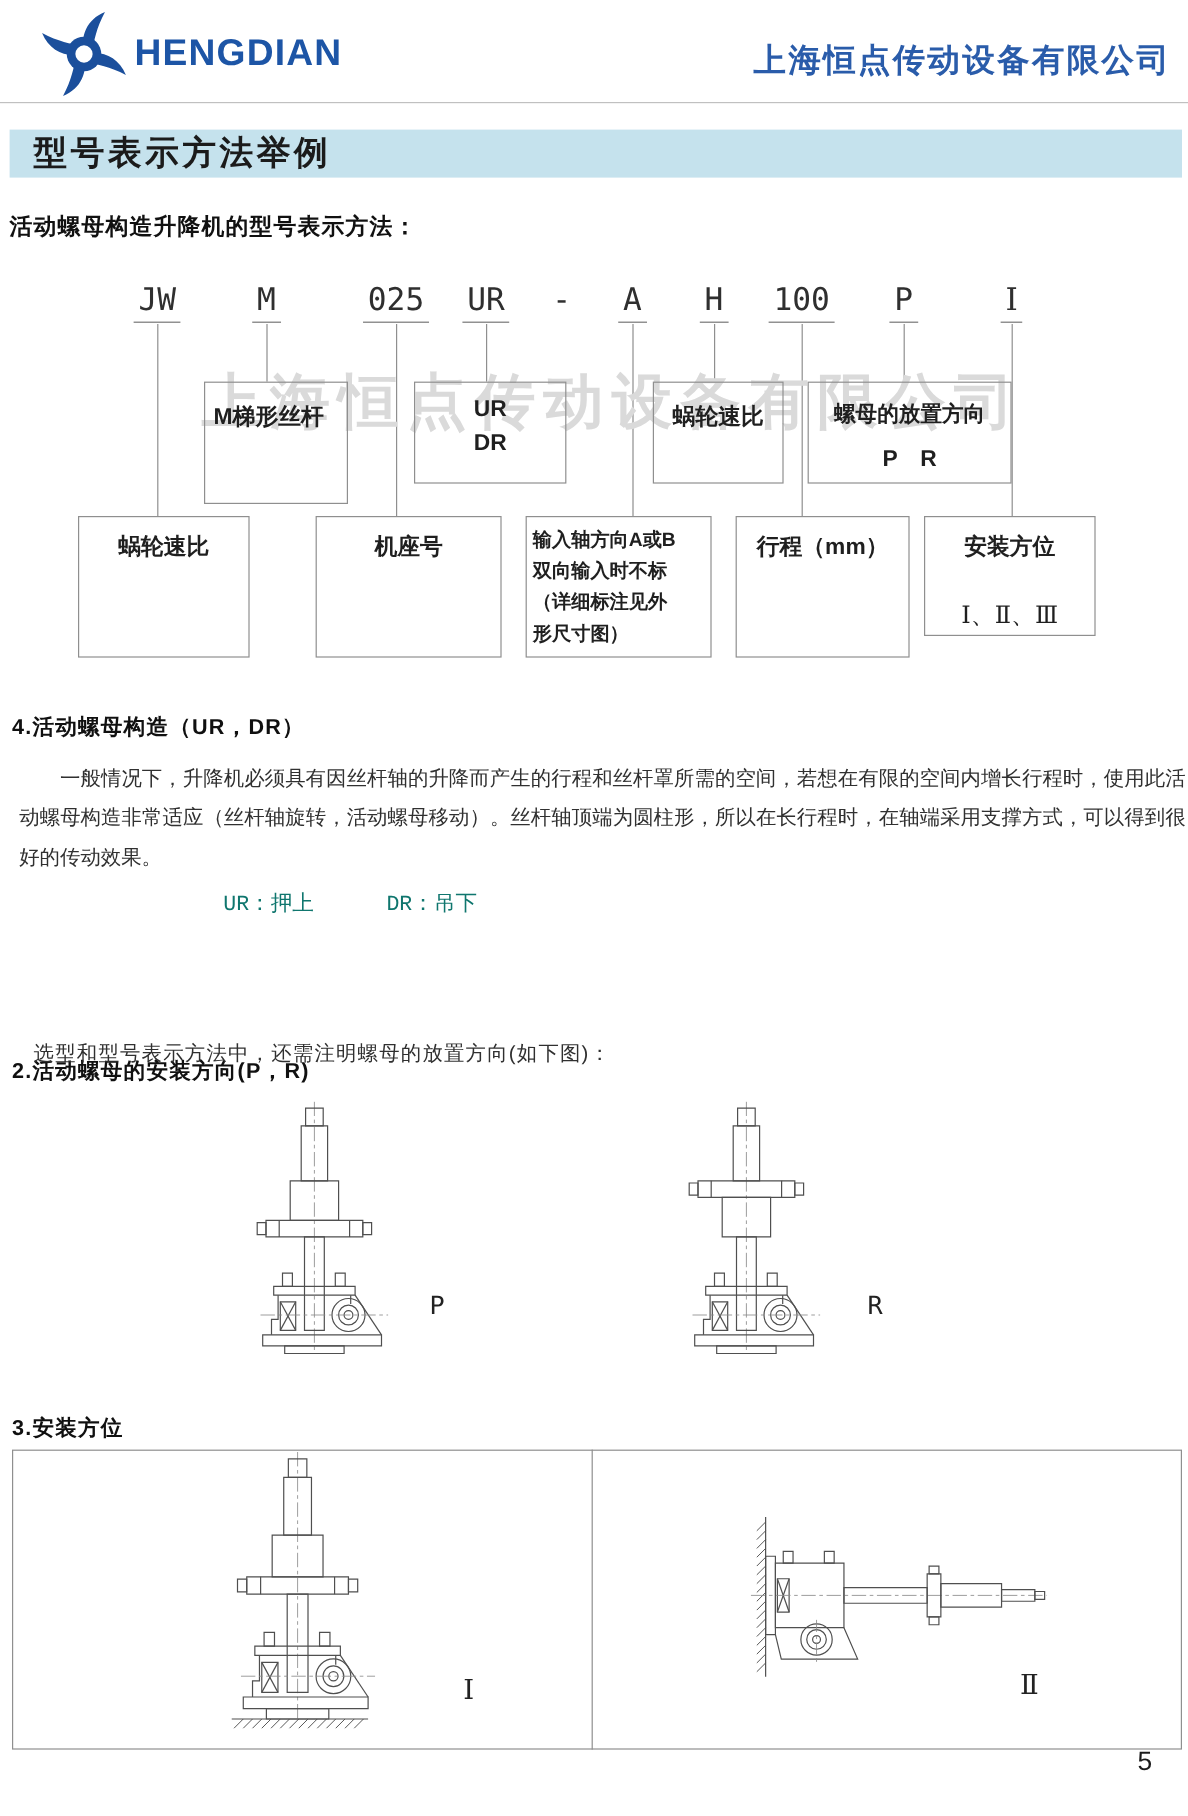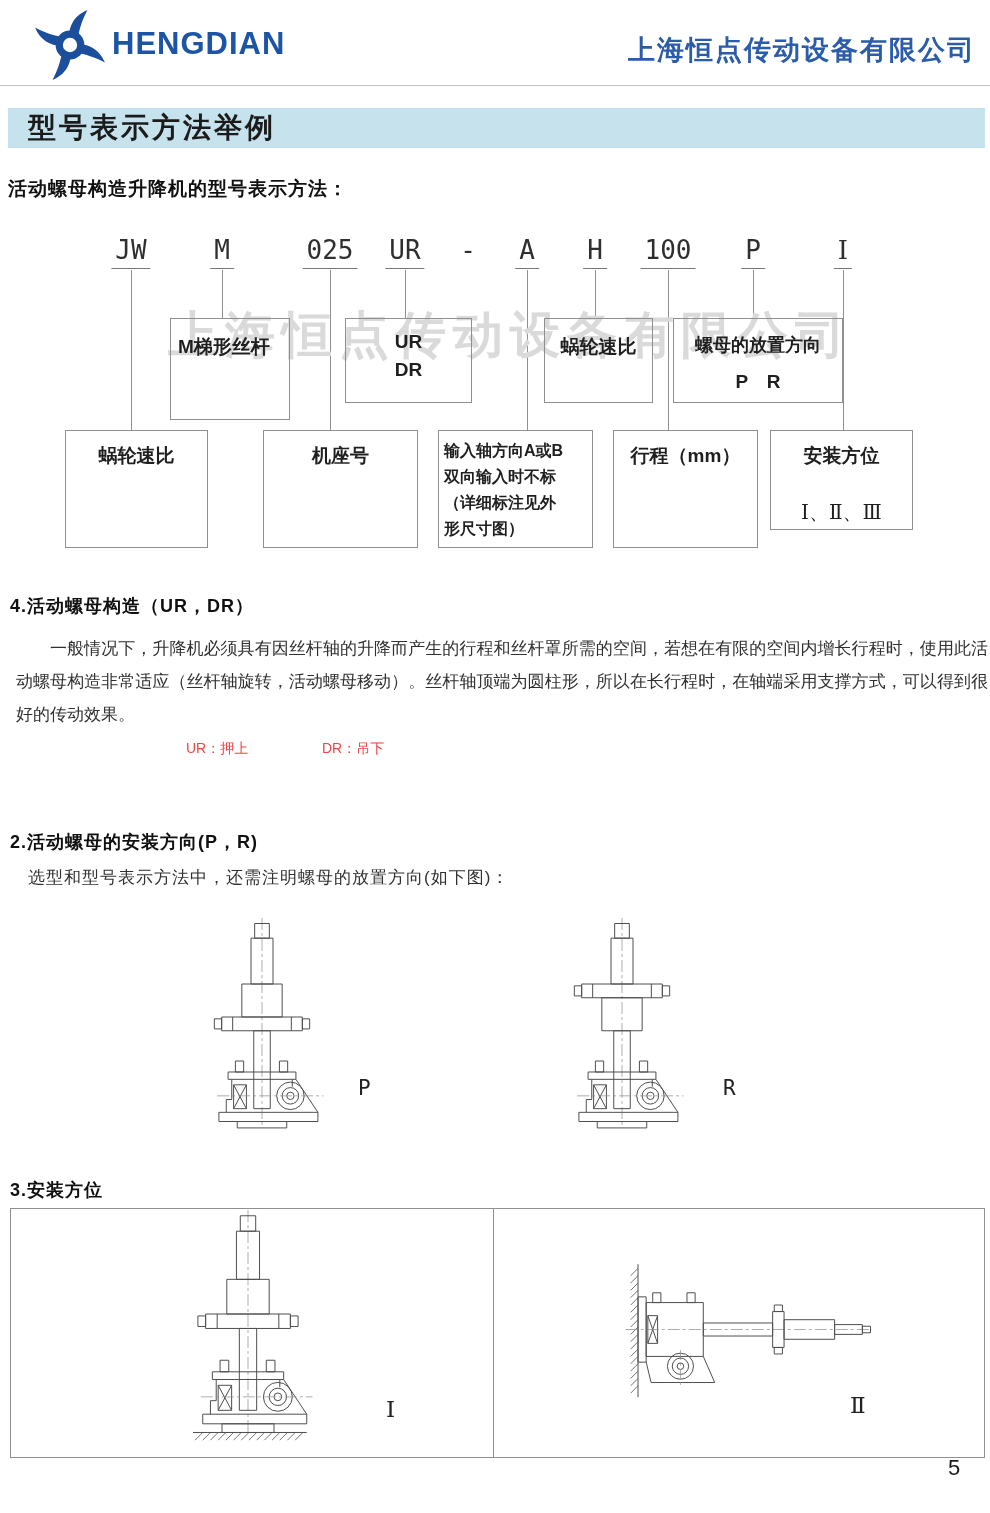--- a/index.html
+++ b/index.html
@@ -32,21 +32,21 @@
   .box-label{font-size:19px;font-weight:600;color:#1f1f1f;}
   .center{text-align:center;}
 
   .watermark{position:absolute;left:168px;top:302px;z-index:1;font-size:50px;font-weight:bold;
              color:#dadada;letter-spacing:7px;font-family:"Liberation Serif",serif;white-space:nowrap;}
 
   
   .h2{position:absolute;font-size:18px;font-weight:bold;color:#101010;letter-spacing:1px;}
   .para{position:absolute;left:16px;top:632px;width:972px;font-size:17px;line-height:33px;
         color:#303030;text-align:justify;text-indent:34px;}
-  .inline-label{position:absolute;font-size:14px;color:#ef4444;}
+  .inline-label{position:absolute;font-size:18px;color:#0f766e;font-family:Liberation Mono, monospace;}
   .note{position:absolute;left:62px;top:781px;font-size:17px;font-weight:bold;color:#161616;letter-spacing:1px;}
   .desc{position:absolute;left:28px;top:866px;font-size:17px;color:#303030;letter-spacing:1px;}
 
   .fig-label{position:absolute;font-size:21px;color:#222;font-family:"DejaVu Sans Mono",monospace;}
   .roman{position:absolute;font-size:23px;color:#222;font-family:"DejaVu Serif",serif;}
 
   .bottom-box{position:absolute;left:10px;top:1208px;width:975px;height:250px;border:1px solid #8f8f8f;box-sizing:border-box;}
   .bottom-divider{position:absolute;left:493px;top:1208px;width:1px;height:250px;background:#8f8f8f;}
 
   .page-num{position:absolute;left:948px;top:1455px;font-size:22px;color:#1b1b1b;}
@@ -136,21 +136,21 @@
   <div class="box center" style="left:770px;top:430px;width:143px;height:100px;">
     <div class="box-label" style="padding-top:12px;">安装方位</div>
     <div class="box-label" style="padding-top:30px;font-family:'DejaVu Serif',serif;font-weight:normal;font-size:20px;">Ⅰ、Ⅱ、Ⅲ</div>
   </div>
 
   <div class="h2" style="left:10px;top:594px;">4.活动螺母构造（UR，DR）</div>
   <div class="para">一般情况下，升降机必须具有因丝杆轴的升降而产生的行程和丝杆罩所需的空间，若想在有限的空间内增长行程时，使用此活动螺母构造非常适应（丝杆轴旋转，活动螺母移动）。丝杆轴顶端为圆柱形，所以在长行程时，在轴端采用支撑方式，可以得到很好的传动效果。</div>
   <div class="inline-label" style="left:186px;top:740px;">UR：押上</div>
   <div class="inline-label" style="left:322px;top:740px;">DR：吊下</div>
 
-  <div class="h2" style="left:10px;top:830px;">2.活动螺母的安装方向(P，R)</div>
+  <div class="h2" style="left:10px;top:880px;">2.活动螺母的安装方向(P，R)</div>
   <div class="desc">选型和型号表示方法中，还需注明螺母的放置方向(如下图)：</div>
 
   <svg class="draw" style="left:184px;top:918px;width:156px;height:220px;" viewBox="0 0 170 240" fill="none" stroke="#4f4f4f" stroke-width="1">
     <line x1="85" y1="0" x2="85" y2="228" stroke="#8a8a8a" stroke-width="0.7" stroke-dasharray="12 3 3 3"></line>
     <rect x="77" y="6" width="16" height="16"></rect>
     <rect x="73" y="22" width="24" height="50"></rect>
     <rect x="63" y="72" width="44" height="36"></rect>
     <rect x="41" y="108" width="88" height="15"></rect>
     <rect x="33" y="110" width="8" height="11"></rect>
       <rect x="129" y="110" width="8" height="11"></rect>

